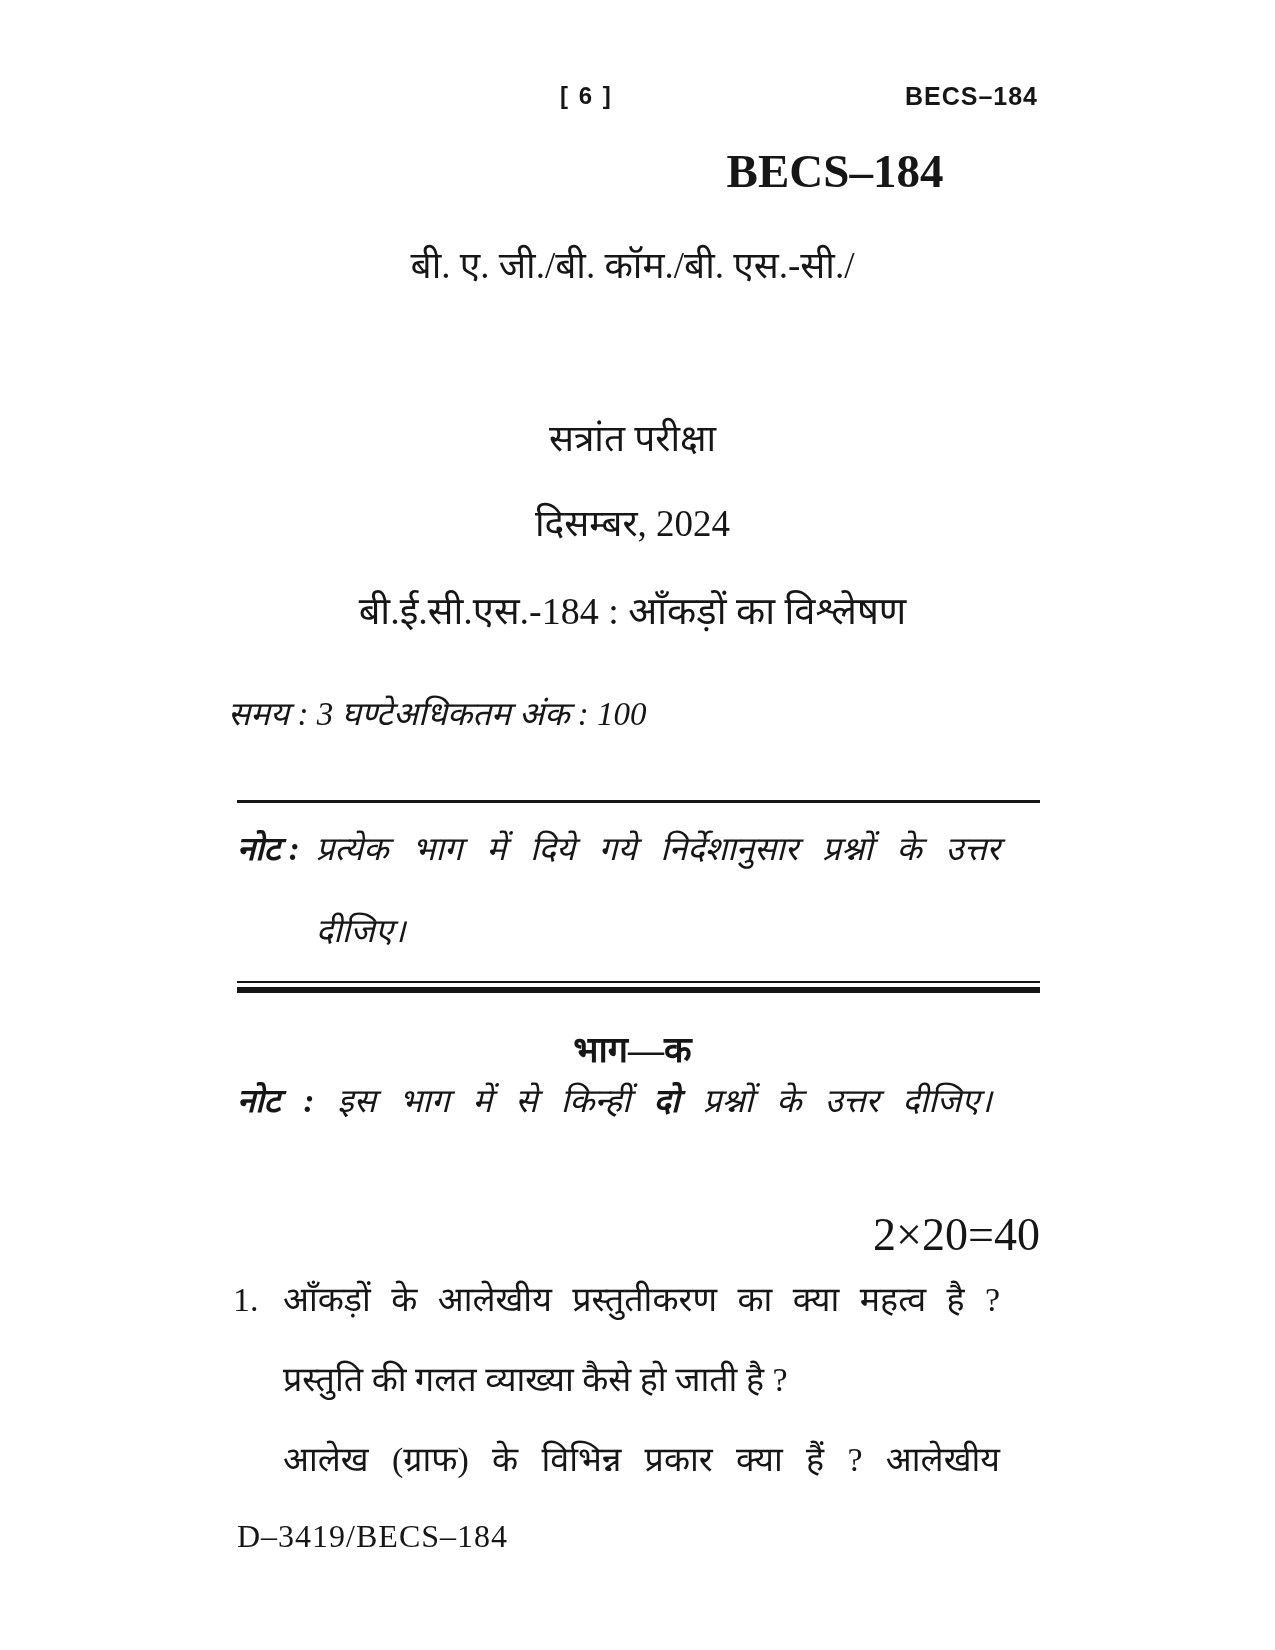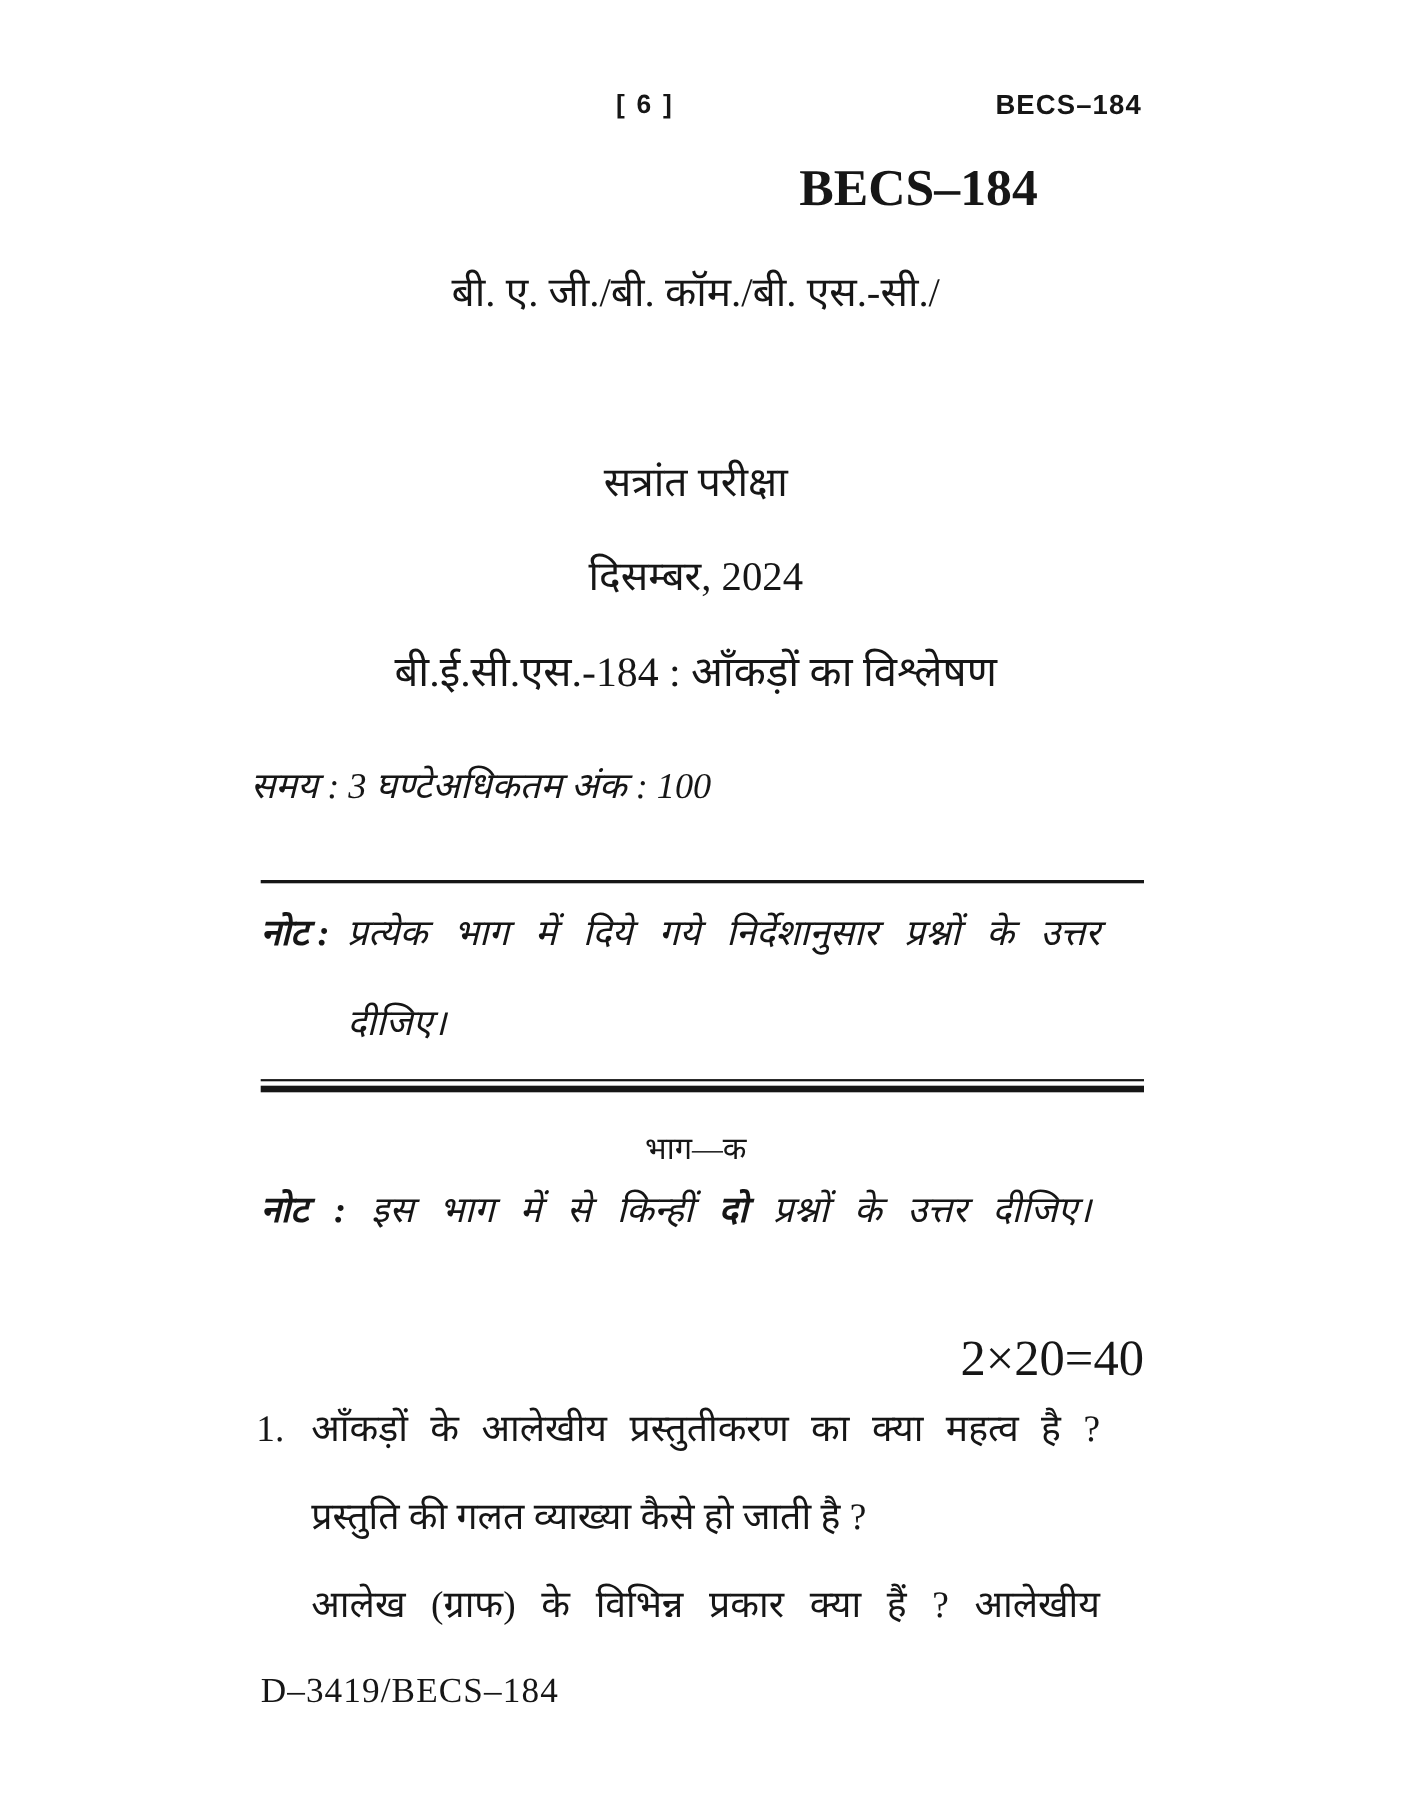--- a/index.html
+++ b/index.html
@@ -88,21 +88,21 @@
     top: 981px; left: 237px; width: 803px;
     height: 4px;
     border-top: 2px solid #161616;
     border-bottom: 6px solid #161616;
   }
 
   .section-heading {
     position: absolute;
     top: 1024px; left: 225px; width: 815px;
     text-align: center;
-    font-size: 28px; font-weight: normal;
+    font-size: 36px; font-weight: bold;
   }
 
   .section-note {
     position: absolute;
     top: 1076px; left: 237px; width: 755px;
     font-style: italic; font-size: 33px;
     line-height: 50px;
     text-align: justify;
     text-align-last: justify;
   }

